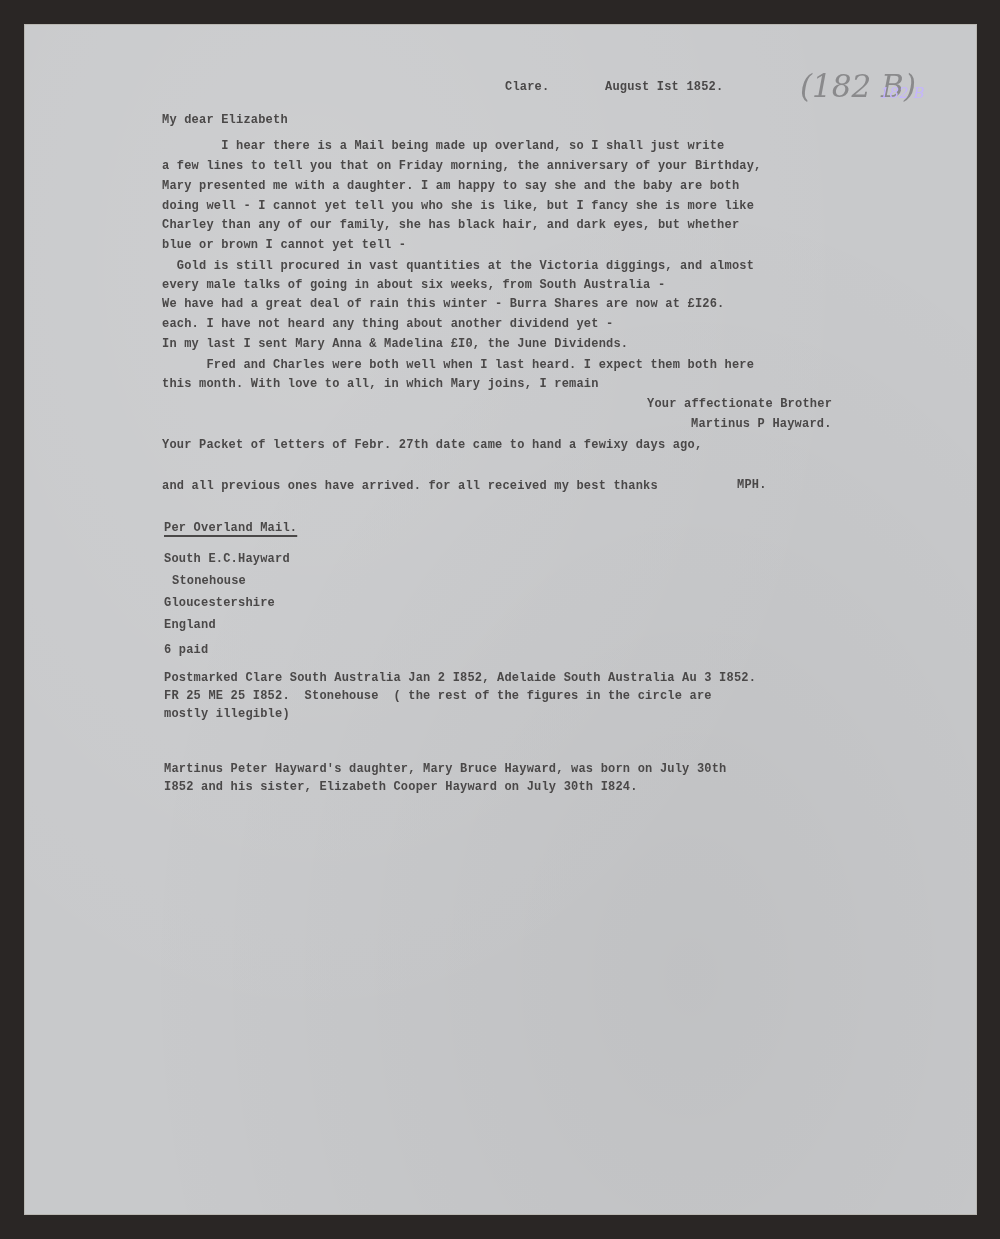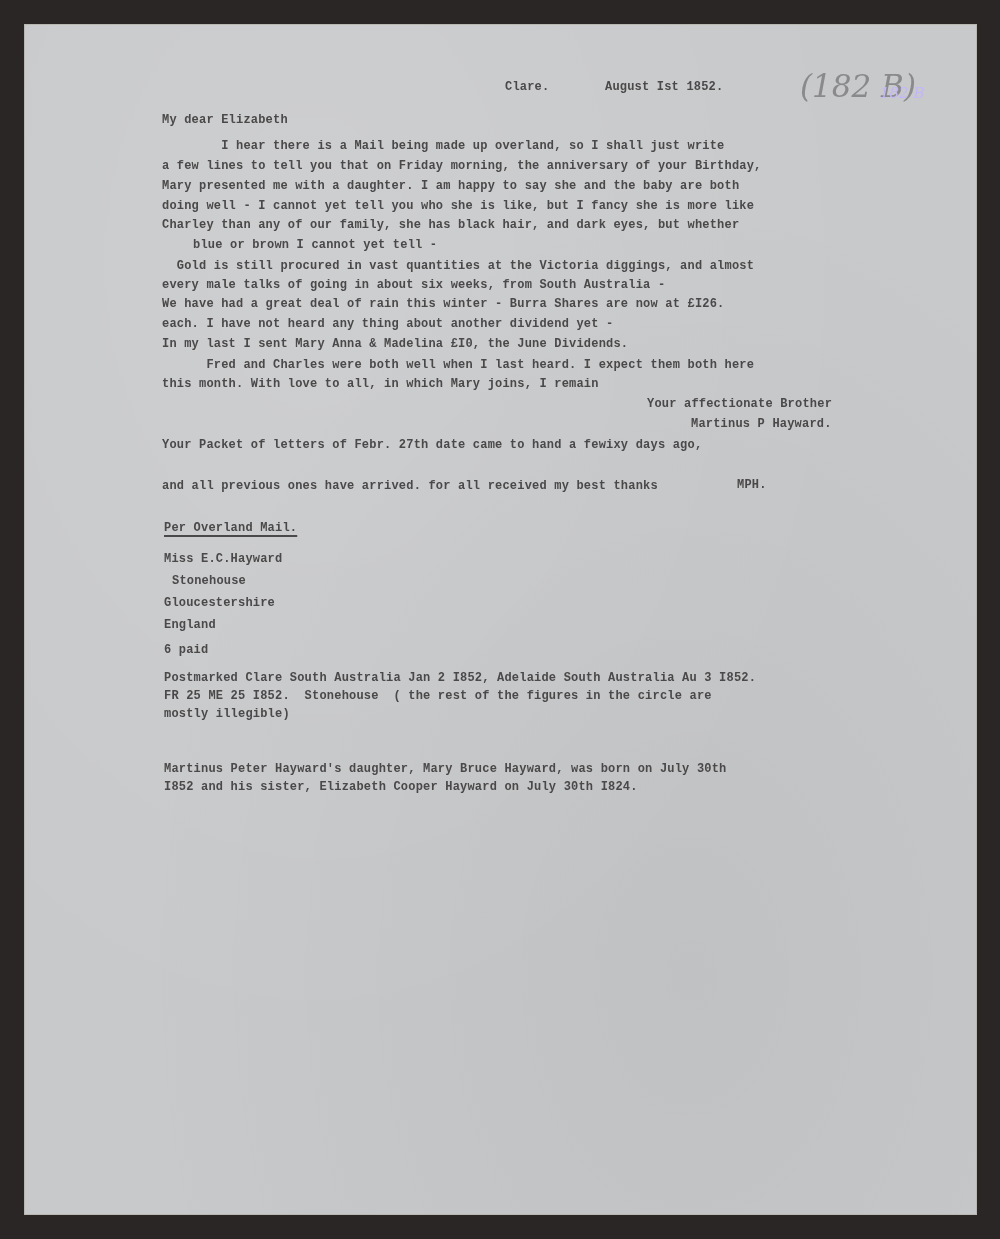--- a/index.html
+++ b/index.html
@@ -46,38 +46,38 @@
 <div class="hand pencil" style="left:800px; top:68px;">(182 B)</div>
 <div class="hand ink" style="left:880px; top:84px;">182 B</div>
 
 <div class="tw" style="left:162px; top:111px;">My dear Elizabeth</div>
 
 <div class="tw" style="left:162px; top:137px;">        I hear there is a Mail being made up overland, so I shall just write</div>
 <div class="tw" style="left:162px; top:157px;">a few lines to tell you that on Friday morning, the anniversary of your Birthday,</div>
 <div class="tw" style="left:162px; top:177px;">Mary presented me with a daughter. I am happy to say she and the baby are both</div>
 <div class="tw" style="left:162px; top:197px;">doing well - I cannot yet tell you who she is like, but I fancy she is more like</div>
 <div class="tw" style="left:162px; top:216px;">Charley than any of our family, she has black hair, and dark eyes, but whether</div>
-<div class="tw" style="left:162px; top:236px;margin-left:31px;">blue or brown I cannot yet tell -</div>
+<div class="tw" style="left:162px; top:236px;">blue or brown I cannot yet tell -</div>
 <div class="tw" style="left:162px; top:257px;">  Gold is still procured in vast quantities at the Victoria diggings, and almost</div>
 <div class="tw" style="left:162px; top:276px;">every male talks of going in about six weeks, from South Australia -</div>
 <div class="tw" style="left:162px; top:295px;">We have had a great deal of rain this winter - Burra Shares are now at £I26.</div>
 <div class="tw" style="left:162px; top:315px;">each. I have not heard any thing about another dividend yet -</div>
 <div class="tw" style="left:162px; top:335px;">In my last I sent Mary Anna &amp; Madelina £I0, the June Dividends.</div>
 <div class="tw" style="left:162px; top:356px;">      Fred and Charles were both well when I last heard. I expect them both here</div>
 <div class="tw" style="left:162px; top:375px;">this month. With love to all, in which Mary joins, I remain</div>
 
 <div class="tw" style="left:647px; top:395px;">Your affectionate Brother</div>
 <div class="tw" style="left:677px; top:415px;padding-left:14px;">Martinus P Hayward.</div>
 
 <div class="tw" style="left:162px; top:436px;">Your Packet of letters of Febr. 27th date came to hand a fewixy days ago,</div>
 <div class="tw" style="left:162px; top:477px;text-align:center;">and all previous ones have arrived. for all received my best thanks</div>
 <div class="tw" style="left:737px; top:476px;">MPH.</div>
 
 <div class="tw underline" style="left:164px; top:519px;">Per Overland Mail.</div>
-<div class="tw" style="left:164px; top:550px;">Miss E.C.Hayward</div>
+<div class="tw" style="left:164px; top:550px;">South E.C.Hayward</div>
 <div class="tw" style="left:172px; top:572px;">Stonehouse</div>
 <div class="tw" style="left:164px; top:594px;">Gloucestershire</div>
 <div class="tw" style="left:164px; top:616px;">England</div>
 <div class="tw" style="left:164px; top:641px;">6 paid</div>
 
 <div class="tw" style="left:164px; top:669px;">Postmarked Clare South Australia Jan 2 I852, Adelaide South Australia Au 3 I852.</div>
 <div class="tw" style="left:164px; top:687px;">FR 25 ME 25 I852.  Stonehouse  ( the rest of the figures in the circle are</div>
 <div class="tw" style="left:164px; top:705px;">mostly illegible)</div>
 
 <div class="tw" style="left:164px; top:760px;">Martinus Peter Hayward's daughter, Mary Bruce Hayward, was born on July 30th</div>

